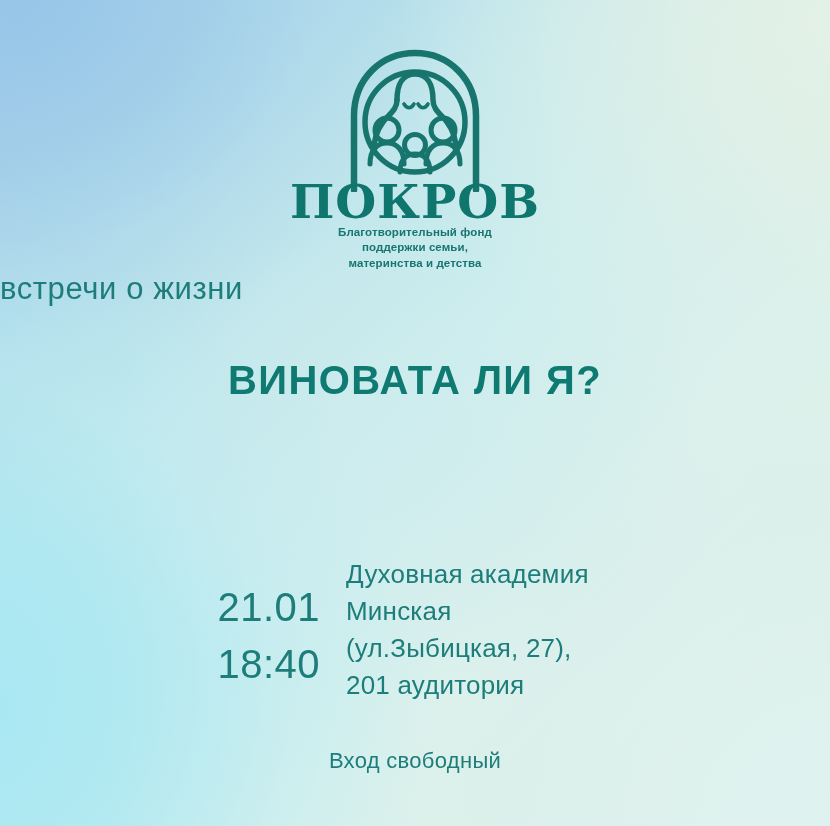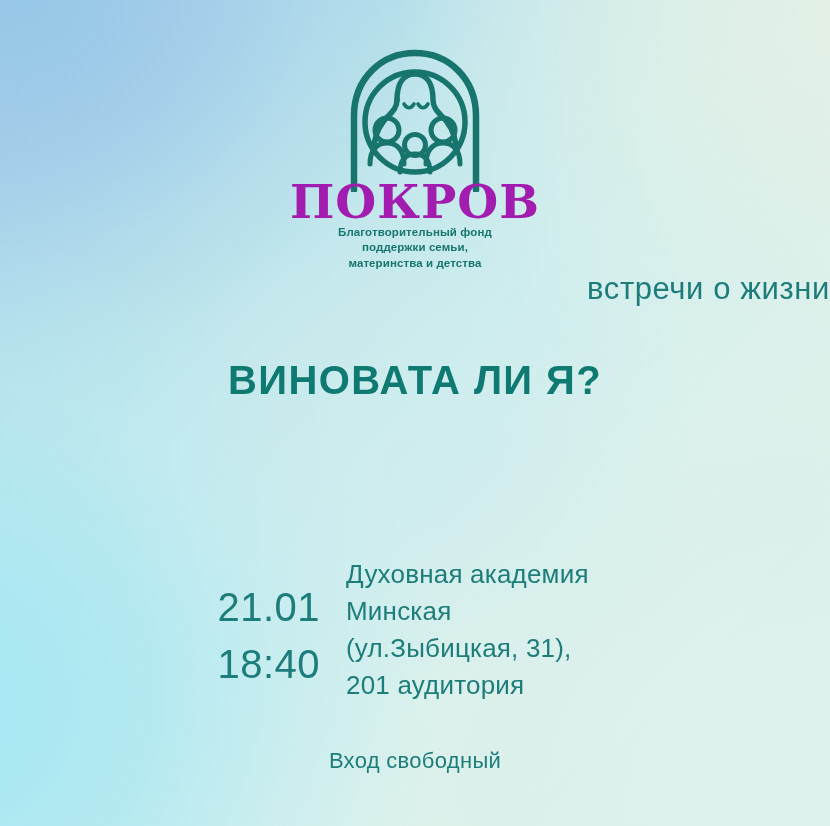--- a/index.html
+++ b/index.html
@@ -91,48 +91,47 @@
     width: 152px;
     height: 148px;
     display: block;
   }
   .logo-word {
     margin-top: -14px;
     font-family: "DejaVu Serif", serif;
     font-weight: 700;
     font-size: 47px;
     letter-spacing: 1px;
-    color: #a21caf;
+    color: #0f766e;
     line-height: 1;
     text-transform: uppercase;
   }
   .logo-tagline {
     margin-top: 0;
     font-family: "Liberation Sans", sans-serif;
     font-weight: 700;
     font-size: 11.5px;
     line-height: 1.33;
     letter-spacing: 0.1px;
     color: #18756f;
     text-align: center;
   }
 
   
   .eyebrow {
     position: absolute;
     top: 272px;
     left: 0;
     right: 0;
-    text-align: right;
+    text-align: left;
     font-size: 31px;
     font-weight: 400;
     letter-spacing: 0.6px;
     color: #1d7d7a;
     line-height: 1.1;
-    padding-left: 32px;
   }
   .headline {
     position: absolute;
     top: 358px;
     left: 0;
     right: 0;
     text-align: center;
     font-size: 40px;
     font-weight: 700;
     letter-spacing: 1.4px;
@@ -238,21 +237,21 @@
     <div class="headline">ВИНОВАТА ЛИ Я?</div>
 
     <div class="details">
       <div class="when">
         <div>21.01</div>
         <div>18:40</div>
       </div>
       <div class="where">
         <div>Духовная академия</div>
         <div>Минская</div>
-        <div>(ул.Зыбицкая, 31),</div>
+        <div>(ул.Зыбицкая, 27),</div>
         <div>201 аудитория</div>
       </div>
     </div>
 
     <div class="footnote">Вход свободный</div>
 
   </div>
 </div>
 
 </body></html>

